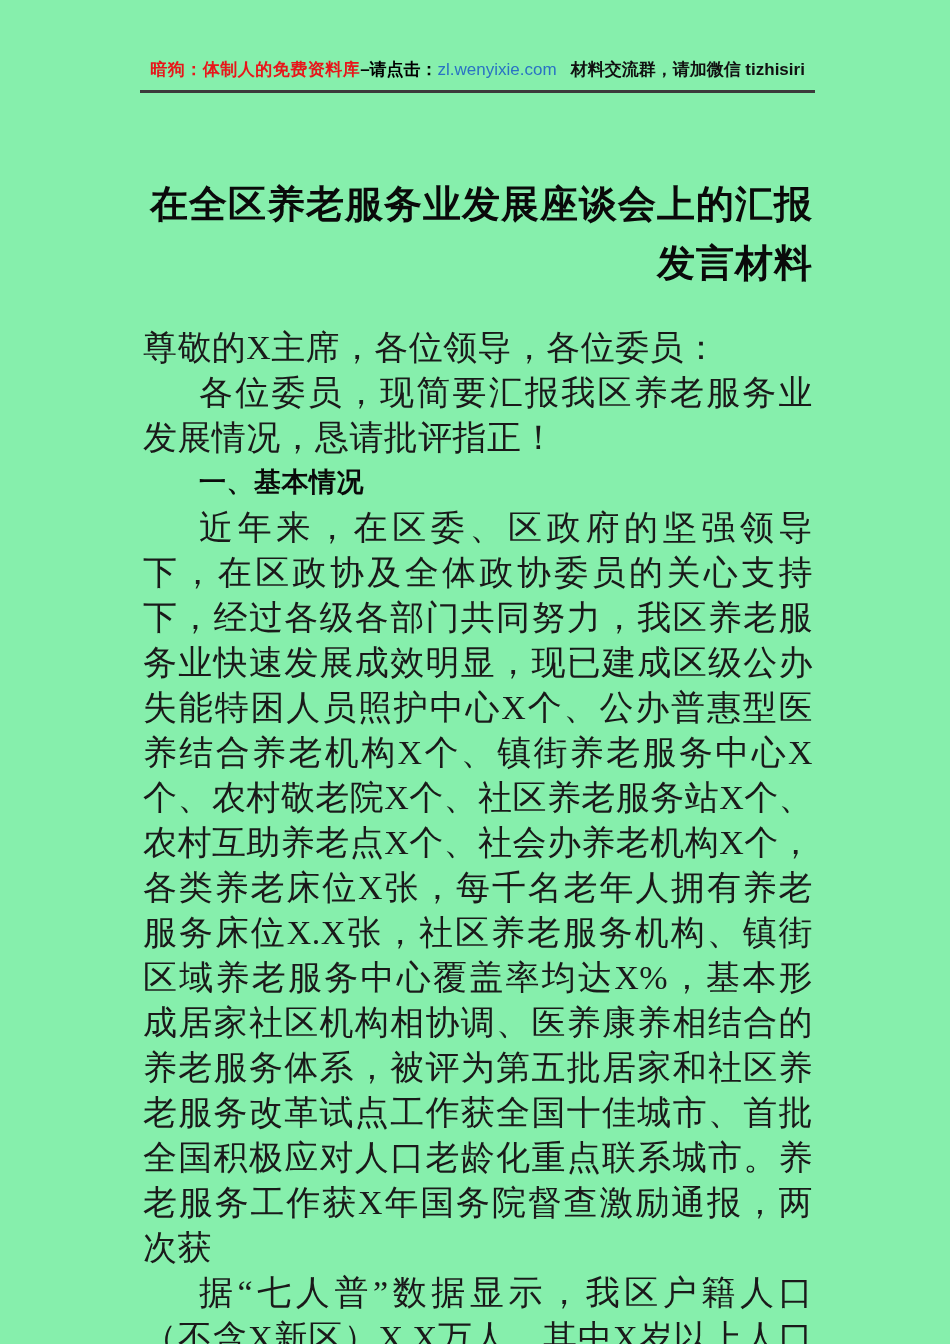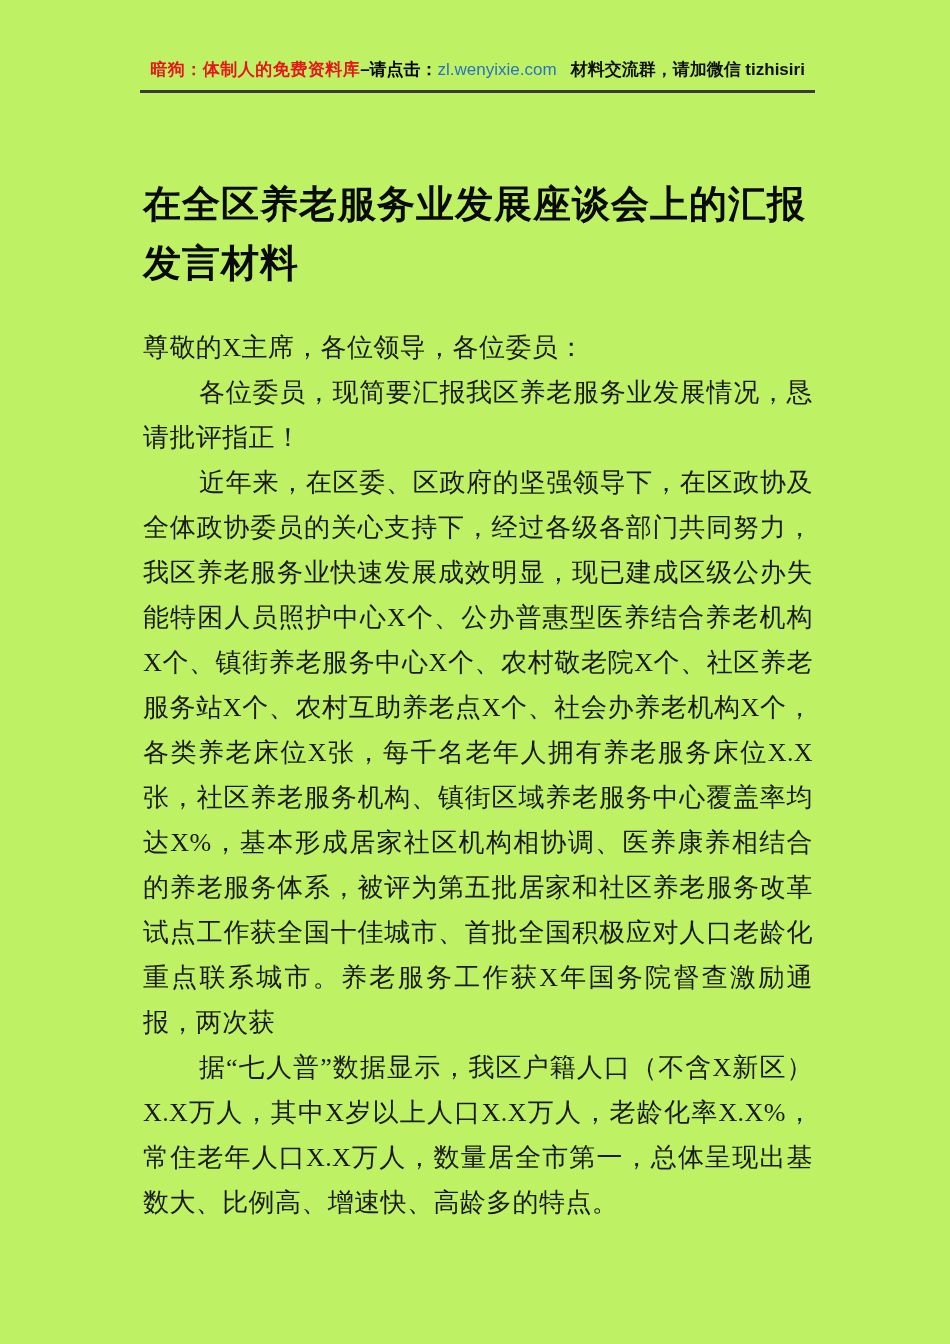--- a/index.html
+++ b/index.html
@@ -11,21 +11,21 @@
     width: 950px;
     height: 1344px;
     position: relative;
     font-family: "Liberation Serif", "DejaVu Serif", serif;
     overflow: hidden;
   }
 
   .page {
     width: 950px;
     height: 1344px;
-    background: #bef264;
+    background: #86efac;
     position: relative;
     box-sizing: border-box;
   }
 
   
   .banner-wrap {
     position: absolute;
     left: 140px;
     top: 58px;
     width: 675px;
@@ -66,41 +66,41 @@
     height: 3px;
     background: #3b3b3b;
   }
 
   
   .doc-title {
     position: absolute;
     left: 143px;
     top: 150px;
     width: 670px;
-    text-align: left;
+    text-align: right;
     font-family: "Liberation Serif", "DejaVu Serif", serif;
     font-weight: bold;
     font-size: 38px;
     line-height: 59px;
     letter-spacing: 1px;
     color: #0a0a0a;
   }
 
   
   .body-block {
     position: absolute;
     left: 143px;
     top: 325px;
     width: 670px;
   }
 
   p.para {
     margin: 0;
     font-family: "Liberation Serif", "DejaVu Serif", serif;
-    font-size: 26px;
+    font-size: 34px;
     line-height: 45px;
     color: #1a1a1a;
     text-align: justify;
     text-justify: inter-character;
     letter-spacing: 0.4px;
     word-break: break-all;
   }
   p.para.indent { text-indent: 56px; }
   p.para.noindent { text-indent: 0; }
 
@@ -129,17 +129,18 @@
       <span class="brand">暗狗：体制人的免费资料库</span><span class="sep">–请点击：</span><span class="link">zl.wenyixie.com</span><span class="tail">材料交流群，请加微信 tizhisiri</span>
     </div>
   </div>
   <div class="banner-rule"></div>
 
   <h1 class="doc-title">在全区养老服务业发展座谈会上的汇报发言材料</h1>
 
   <div class="body-block">
     <p class="para noindent">尊敬的X主席，各位领导，各位委员：</p>
     <p class="para indent">各位委员，现简要汇报我区养老服务业发展情况，恳请批评指正！</p>
+    <h2 class="section">一、基本情况</h2>
     <p class="para indent last-line">近年来，在区委、区政府的坚强领导下，在区政协及全体政协委员的关心支持下，经过各级各部门共同努力，我区养老服务业快速发展成效明显，现已建成区级公办失能特困人员照护中心X个、公办普惠型医养结合养老机构X个、镇街养老服务中心X个、农村敬老院X个、社区养老服务站X个、农村互助养老点X个、社会办养老机构X个，各类养老床位X张，每千名老年人拥有养老服务床位X.X张，社区养老服务机构、镇街区域养老服务中心覆盖率均达X%，基本形成居家社区机构相协调、医养康养相结合的养老服务体系，被评为第五批居家和社区养老服务改革试点工作获全国十佳城市、首批全国积极应对人口老龄化重点联系城市。养老服务工作获X年国务院督查激励通报，两次获</p>
     <p class="para indent">据“七人普”数据显示，我区户籍人口（不含X新区）X.X万人，其中X岁以上人口X.X万人，老龄化率X.X%，常住老年人口X.X万人，数量居全市第一，总体呈现出基数大、比例高、增速快、高龄多的特点。</p>
   </div>
 
 </div>
 
 </body></html>

